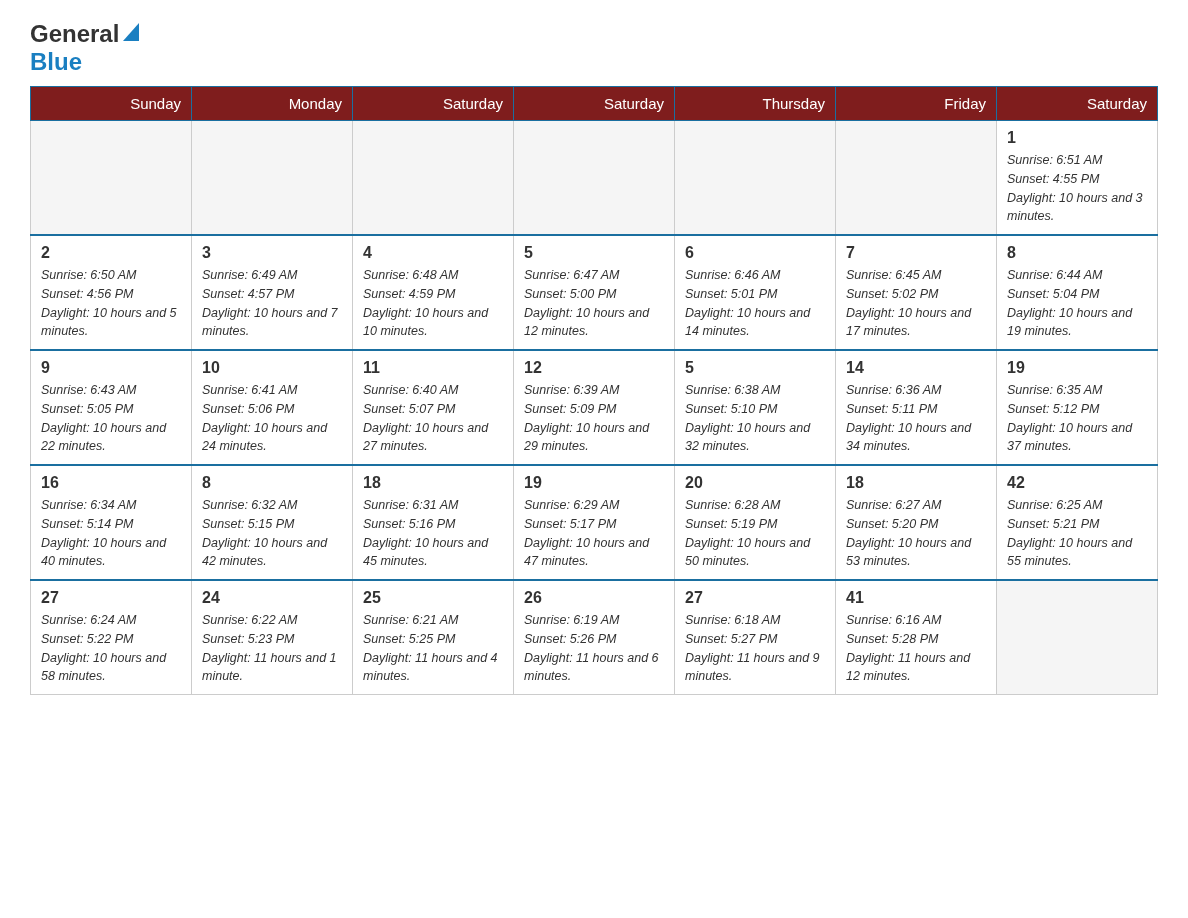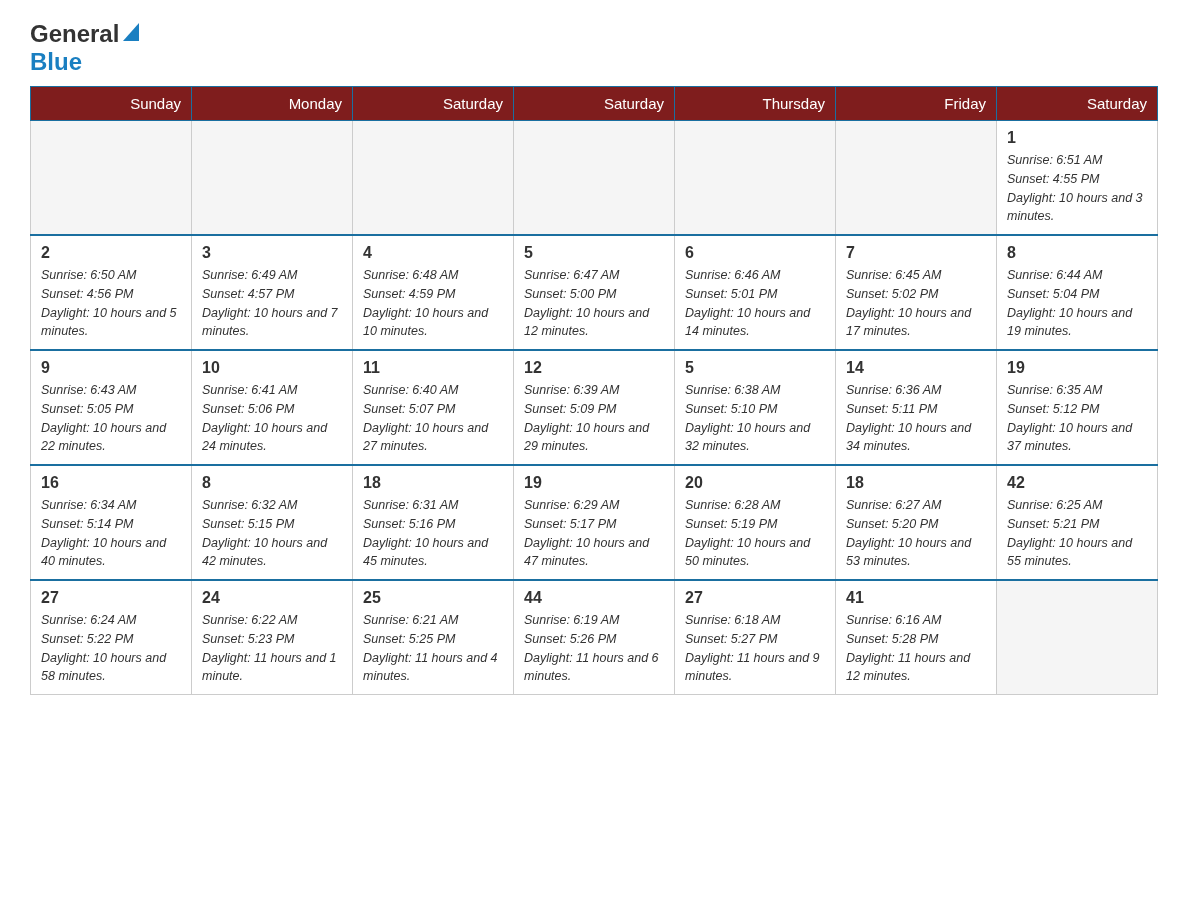--- a/index.html
+++ b/index.html
@@ -242,21 +242,21 @@
         </td>
         <td>
           <span class="day-number">24</span>
           <div class="day-info">Sunrise: 6:22 AM<br>Sunset: 5:23 PM<br>Daylight: 11 hours and 1 minute.</div>
         </td>
         <td>
           <span class="day-number">25</span>
           <div class="day-info">Sunrise: 6:21 AM<br>Sunset: 5:25 PM<br>Daylight: 11 hours and 4 minutes.</div>
         </td>
         <td>
-          <span class="day-number">44</span>
+          <span class="day-number">26</span>
           <div class="day-info">Sunrise: 6:19 AM<br>Sunset: 5:26 PM<br>Daylight: 11 hours and 6 minutes.</div>
         </td>
         <td>
           <span class="day-number">27</span>
           <div class="day-info">Sunrise: 6:18 AM<br>Sunset: 5:27 PM<br>Daylight: 11 hours and 9 minutes.</div>
         </td>
         <td>
           <span class="day-number">41</span>
           <div class="day-info">Sunrise: 6:16 AM<br>Sunset: 5:28 PM<br>Daylight: 11 hours and 12 minutes.</div>
         </td>

